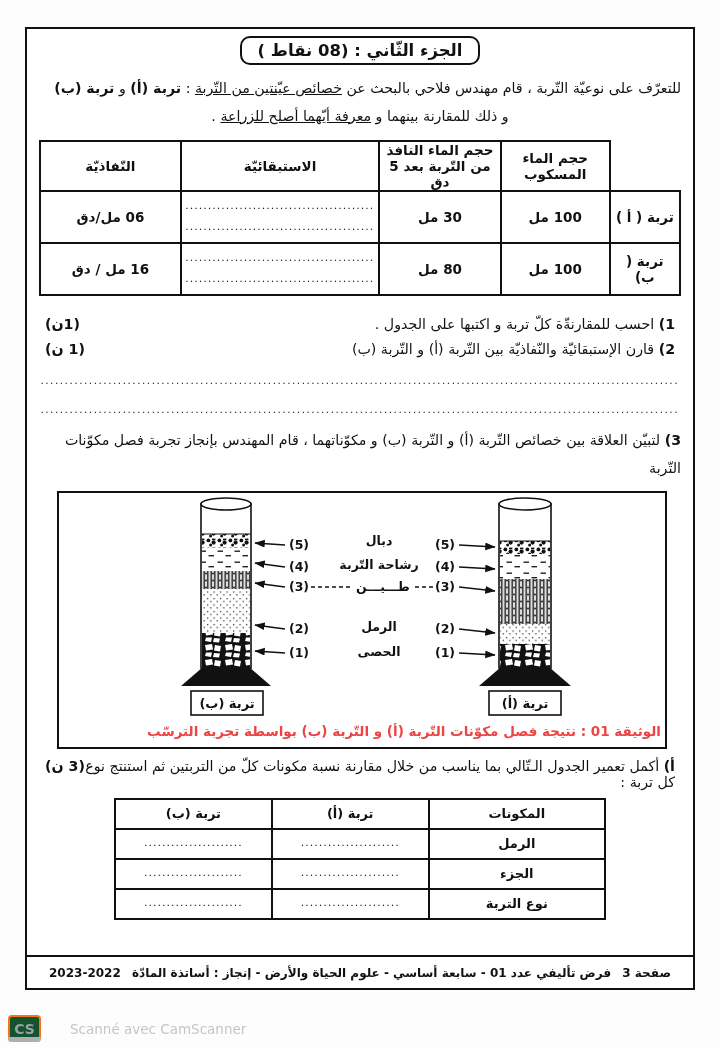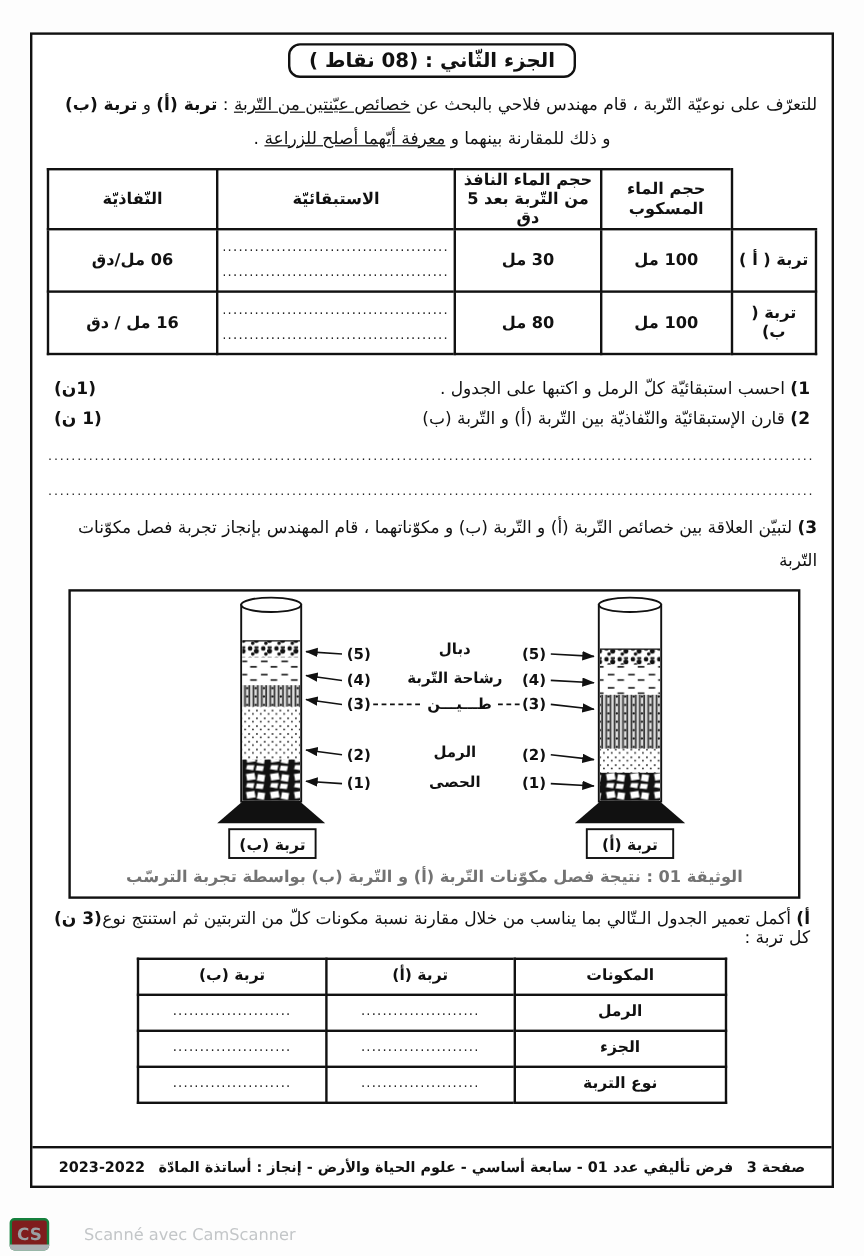--- a/index.html
+++ b/index.html
@@ -28,32 +28,32 @@
   .qnum { font-weight:bold; }
   .q1 { margin-top:20px; }
 
   .ans-dots { margin-top:17px; font-size:10.5px; letter-spacing:1.5px; white-space:nowrap; overflow:hidden; color:#222; padding:0 2px; }
 
   .q3 { margin-top:12px; font-size:14.2px; color:#111; line-height:1.95; }
   .q3 .line2 { text-align:center; }
 
   .figure-box { margin:8px 14px 0 18px; border:2px solid #111; background:#fff; }
   .figure-box svg { display:block; }
-  .fig-caption { text-align:center; font-weight:bold; font-size:13.5px; color:#737373; padding:2px 4px 8px 4px; }
+  .fig-caption { text-align:right; font-weight:bold; font-size:13.5px; color:#ef4444; padding:2px 4px 8px 4px; }
 
   table.t2 { width:492px; margin:8px auto 0 auto; border-collapse:collapse; table-layout:fixed; font-size:13px; color:#111; }
   table.t2 th, table.t2 td { border:2px solid #111; text-align:center; vertical-align:middle; height:30px; padding:1px 4px; }
   table.t2 th { font-weight:bold; }
   table.t2 td.comp { font-weight:bold; }
 
   .footer { position:absolute; left:0; right:0; bottom:0; height:33px; border-top:2px solid #111; display:flex; align-items:center; justify-content:space-between; padding:0 22px; font-size:12px; font-weight:bold; color:#111; }
   .footer .center { flex:1; text-align:center; }
 
   .watermark { position:absolute; left:8px; top:1015px; display:flex; align-items:center; gap:9px; direction:ltr; }
-  .cs-badge { width:33px; height:27px; border:2px solid #15803d; border-radius:4px; background:#7f1d1d; color:#9aa0a3; font-weight:bold; font-size:14px; display:flex; align-items:center; justify-content:center; position:relative; }
+  .cs-badge { width:33px; height:27px; border:2px solid #f97316; border-radius:4px; background:#14532d; color:#9aa0a3; font-weight:bold; font-size:14px; display:flex; align-items:center; justify-content:center; position:relative; }
   .cs-badge::after { content:""; position:absolute; left:-2px; right:-2px; bottom:-2px; height:5px; background:#aab0b3; border-radius:0 0 4px 4px; }
   .wm-text { color:#c3c6c8; font-size:13.5px;margin-left:20px; }
 </style>
 </head>
 <body>
 
 <div class="sheet">
   <div class="frame">
 
     <div class="title-box">الجزء الثّاني : (08 نقاط )</div>
@@ -96,21 +96,21 @@
         <td>
           <div class="cell-dots">....................................................</div>
           <div class="cell-dots">....................................................</div>
         </td>
         <td>16 مل / دق</td>
       </tr>
     </tbody>
       </table>
 
     <div class="qrow q1">
-      <div class="qtext"><span class="qnum">1)</span> <span>احسب استبقائيّة كلّ الرمل  و اكتبها على الجدول .</span></div>
+      <div class="qtext"><span class="qnum">1)</span> <span>احسب للمقارنةّة كلّ تربة  و اكتبها على الجدول .</span></div>
       <div class="qpts">(1ن)</div>
     </div>
 
     <div class="qrow">
       <div class="qtext"><span class="qnum">2)</span> <span>قارن الإستبقائيّة والنّفاذيّة بين التّربة (أ) و التّربة (ب)</span></div>
       <div class="qpts">(1 ن)</div>
     </div>
 
     <div class="ans-dots">......................................................................................................................................................................................</div>
     <div class="ans-dots">......................................................................................................................................................................................</div>

